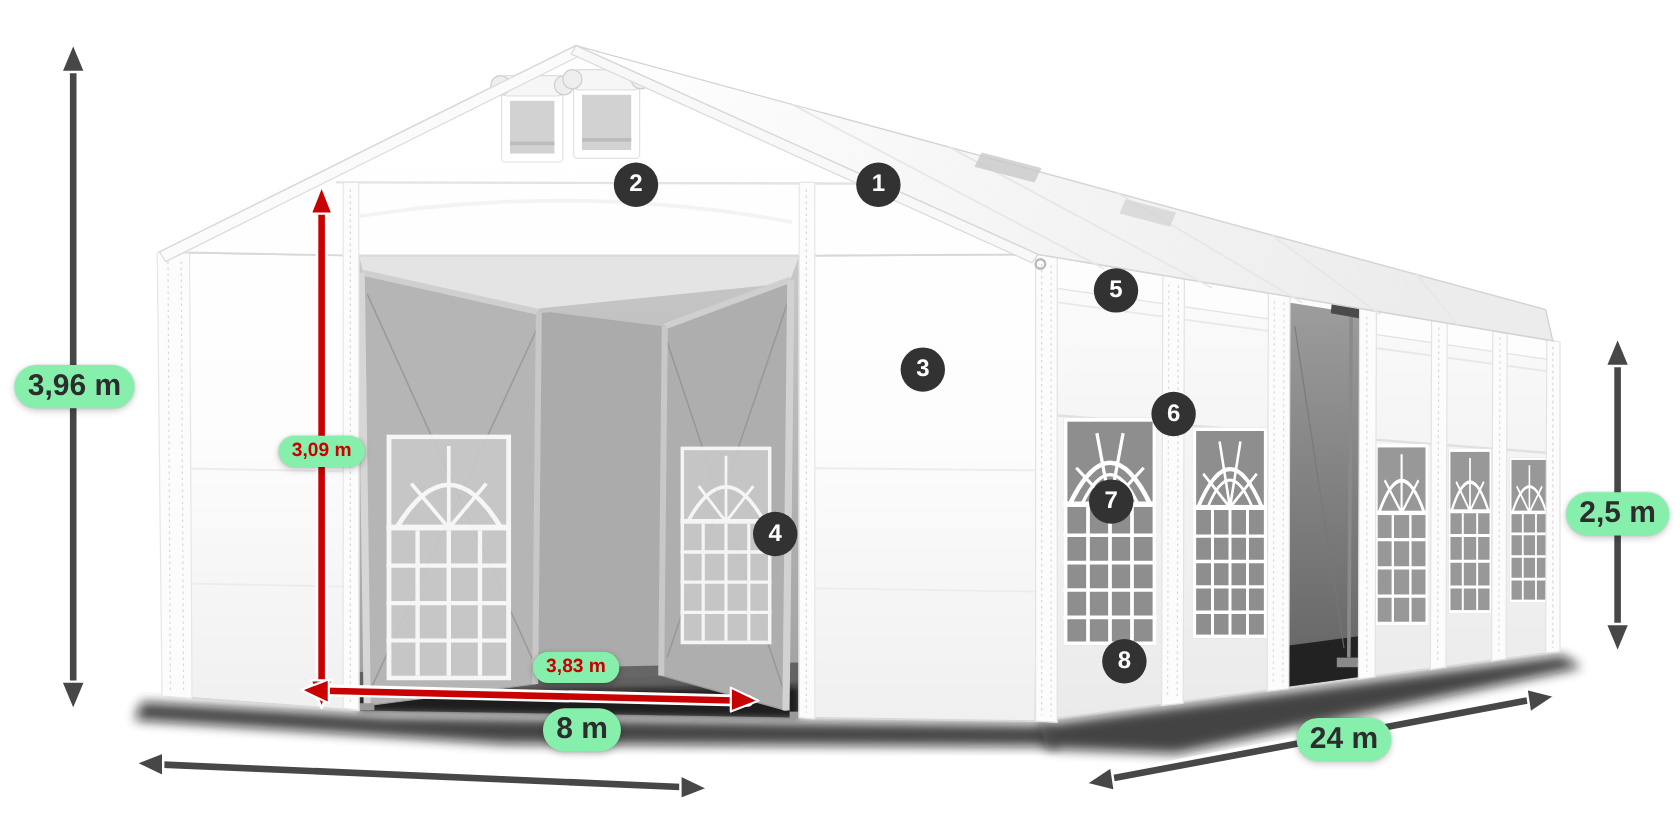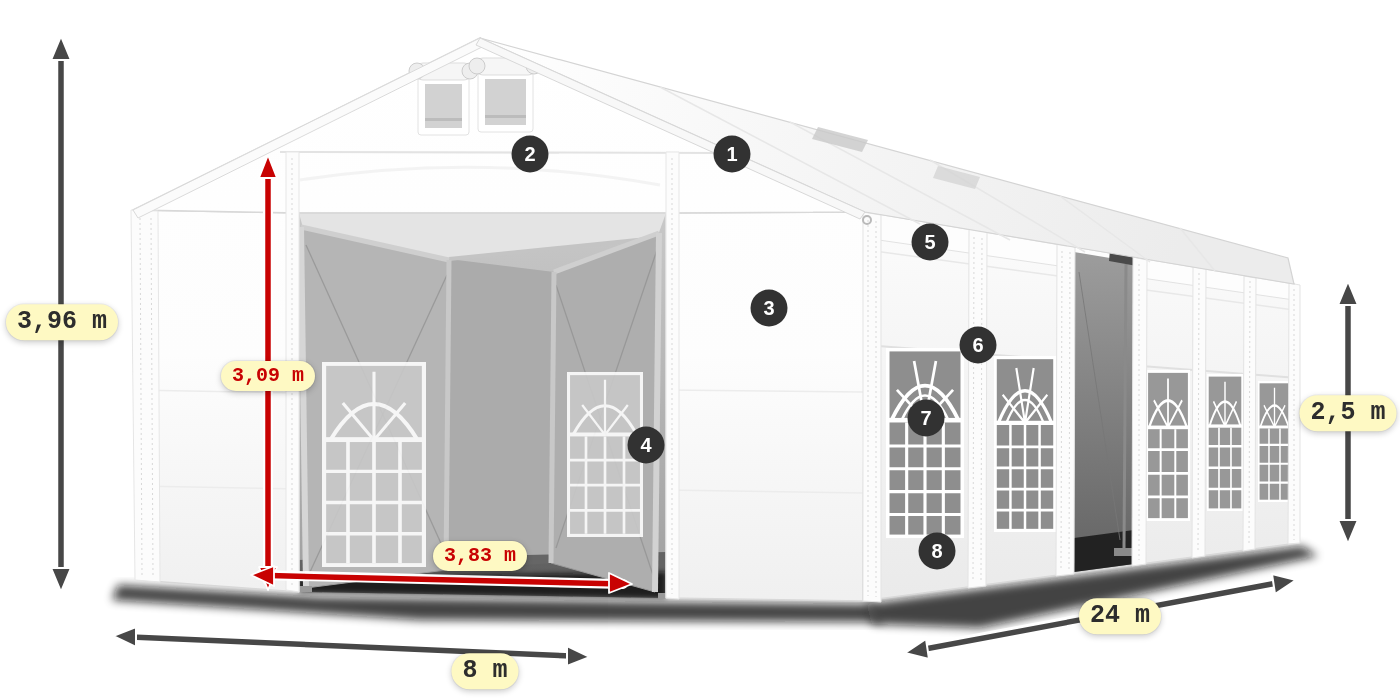--- a/index.html
+++ b/index.html
@@ -4,27 +4,26 @@
 <title>Tent dimensions diagram</title>
 <style>
   html,body{margin:0;padding:0;background:#ffffff;}
   #stage{
     position:relative;width:1400px;height:700px;background:#ffffff;
     font-family:"Liberation Sans",sans-serif;overflow:hidden;
   }
   #stage svg{position:absolute;left:0;top:0;}
   .pill{
     position:absolute;transform:translate(-50%,-50%);
-    background:#fef9c3;color:#2d2d2d;
+    background:#86efac;color:#2d2d2d;
     font-weight:bold;font-size:25px;line-height:1.1;white-space:nowrap;
     padding:4px 11px;border-radius:20px;
     box-shadow:0 0 0 1px rgba(0,0,0,0.05),0 2px 6px rgba(0,0,0,0.22);
-    font-family:Liberation Mono, monospace;
   }
-  .pill.red{color:#c80202;font-size:20px;}
+  .pill.red{color:#c80202;font-size:16px;}
   .callout{
     position:absolute;transform:translate(-50%,-50%);
     width:37px;height:37px;border-radius:50%;
     background:#323232;color:#ffffff;
     font-weight:bold;font-size:20px;
     display:flex;align-items:center;justify-content:center;
   }
 </style>
 </head>
 <body>
@@ -265,23 +264,23 @@
       <line x1="1348" y1="300" x2="1348" y2="524" stroke="#474747" stroke-width="5.5"></line>
       <polygon points="1348,281 1338,305 1358,305" fill="#474747" stroke="#ffffff" stroke-width="2"></polygon>
       <polygon points="1348,544 1338,520 1358,520" fill="#474747" stroke="#ffffff" stroke-width="2"></polygon>
     </g>
   </g>
 </svg>
 
 <div class="pill" style="left:62px;top:322px">3,96 m</div>
 <div class="pill red" style="left:268px;top:376px">3,09 m</div>
 <div class="pill red" style="left:480px;top:556px">3,83 m</div>
-<div class="pill" style="left:485px;top:671px">8 m</div>
+<div class="pill" style="left:485px;top:608px">8 m</div>
 <div class="pill" style="left:1120px;top:616px">24 m</div>
-<div class="pill" style="left:1348px;top:413px">2,5 m</div>
+<div class="pill" style="left:1348px;top:428px">2,5 m</div>
 
 <div class="callout" style="left:732px;top:154px">1</div>
 <div class="callout" style="left:530px;top:154px">2</div>
 <div class="callout" style="left:769px;top:308px">3</div>
 <div class="callout" style="left:646px;top:445px">4</div>
 <div class="callout" style="left:930px;top:242px">5</div>
 <div class="callout" style="left:978px;top:345px">6</div>
 <div class="callout" style="left:926px;top:418px">7</div>
 <div class="callout" style="left:937px;top:551px">8</div>
 

